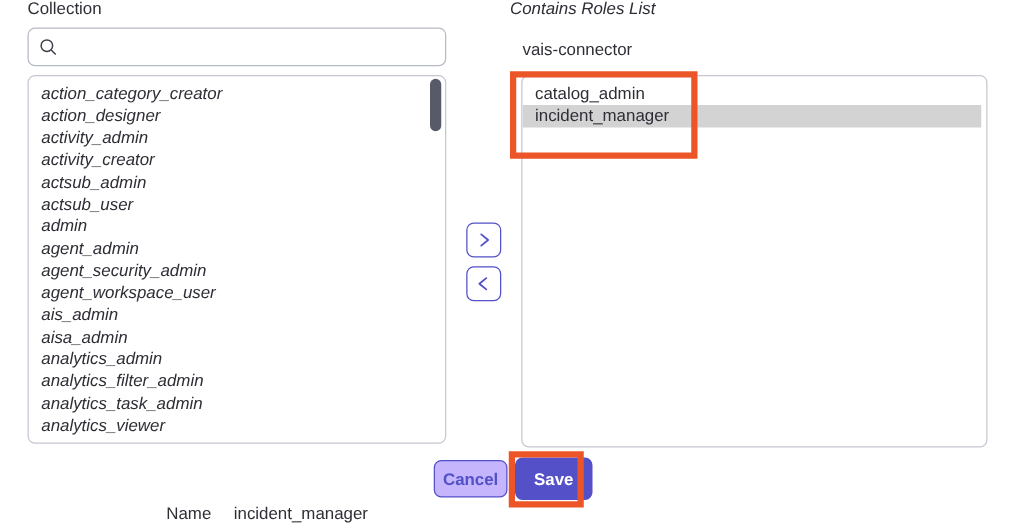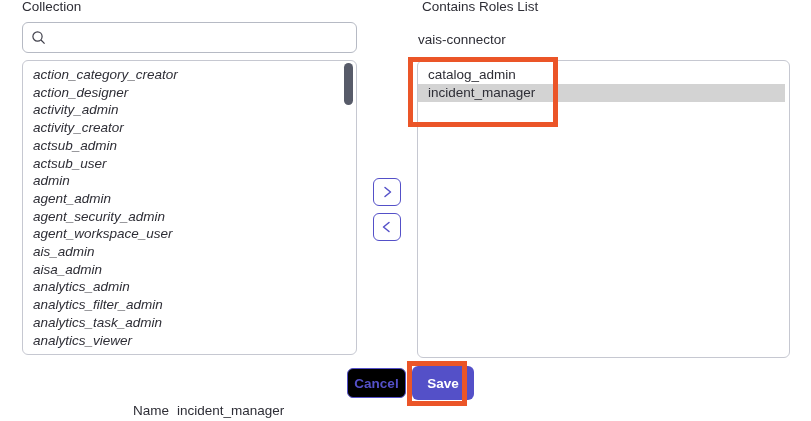--- a/index.html
+++ b/index.html
@@ -2,21 +2,21 @@
 <html><head>
 <meta charset="utf-8">
 <style>
   html,body{margin:0;padding:0;background:#ffffff;}
   .screen{
     position:relative;width:811px;height:421px;background:#ffffff;overflow:hidden;
     font-family:"Liberation Sans", sans-serif;color:#2e2e36;font-size:13.5px;
   }
   .panel-label{position:absolute;top:0;line-height:14px;}
   .label-collection{left:22px;}
-  .label-contains{left:422px;}
+  .label-contains{left:408px;font-style:italic;}
   .group-name{position:absolute;left:418px;top:33px;line-height:14px;text-align:center;}
 
   .search-box{
     position:absolute;left:22px;top:22px;width:335px;height:31px;box-sizing:border-box;
     border:1px solid #b6bac4;border-radius:6px;display:flex;align-items:center;
     padding:0 8px;background:#fff;
   }
   .search-box svg{flex:0 0 auto;}
   .search-input{
     border:none;outline:none;flex:1;margin-left:6px;font:inherit;color:inherit;
@@ -52,29 +52,29 @@
   }
   .annotation-roles{left:408px;top:57px;width:150px;height:70px;}
   .annotation-save{left:407px;top:361px;width:60px;height:45px;}
 
   .btn{
     position:absolute;box-sizing:border-box;border-radius:6px;cursor:pointer;
     display:flex;align-items:center;justify-content:center;
     font-family:"Liberation Sans", sans-serif;font-size:13.5px;font-weight:bold;
   }
   .btn-cancel{
-    left:347px;top:368px;width:59px;height:30px;background:#000000;
+    left:347px;top:368px;width:59px;height:30px;background:#c4b5fd;
     border:1.5px solid #5450c8;color:#5450c8;
   }
   .btn-save{
     left:412px;top:366px;width:62px;height:34px;background:#5450c8;
     border:none;color:#ffffff;z-index:4;
   }
 
-  .name-row{position:absolute;left:133px;top:403px;display:flex;gap:8px;line-height:16px;}
+  .name-row{position:absolute;left:133px;top:403px;display:flex;gap:18px;line-height:16px;}
 </style>
 </head>
 <body>
 
 <div class="screen">
 
   <div class="panel-label label-collection">Collection</div>
 
   <div class="search-box">
     <svg width="16" height="16" viewBox="0 0 16 16">

